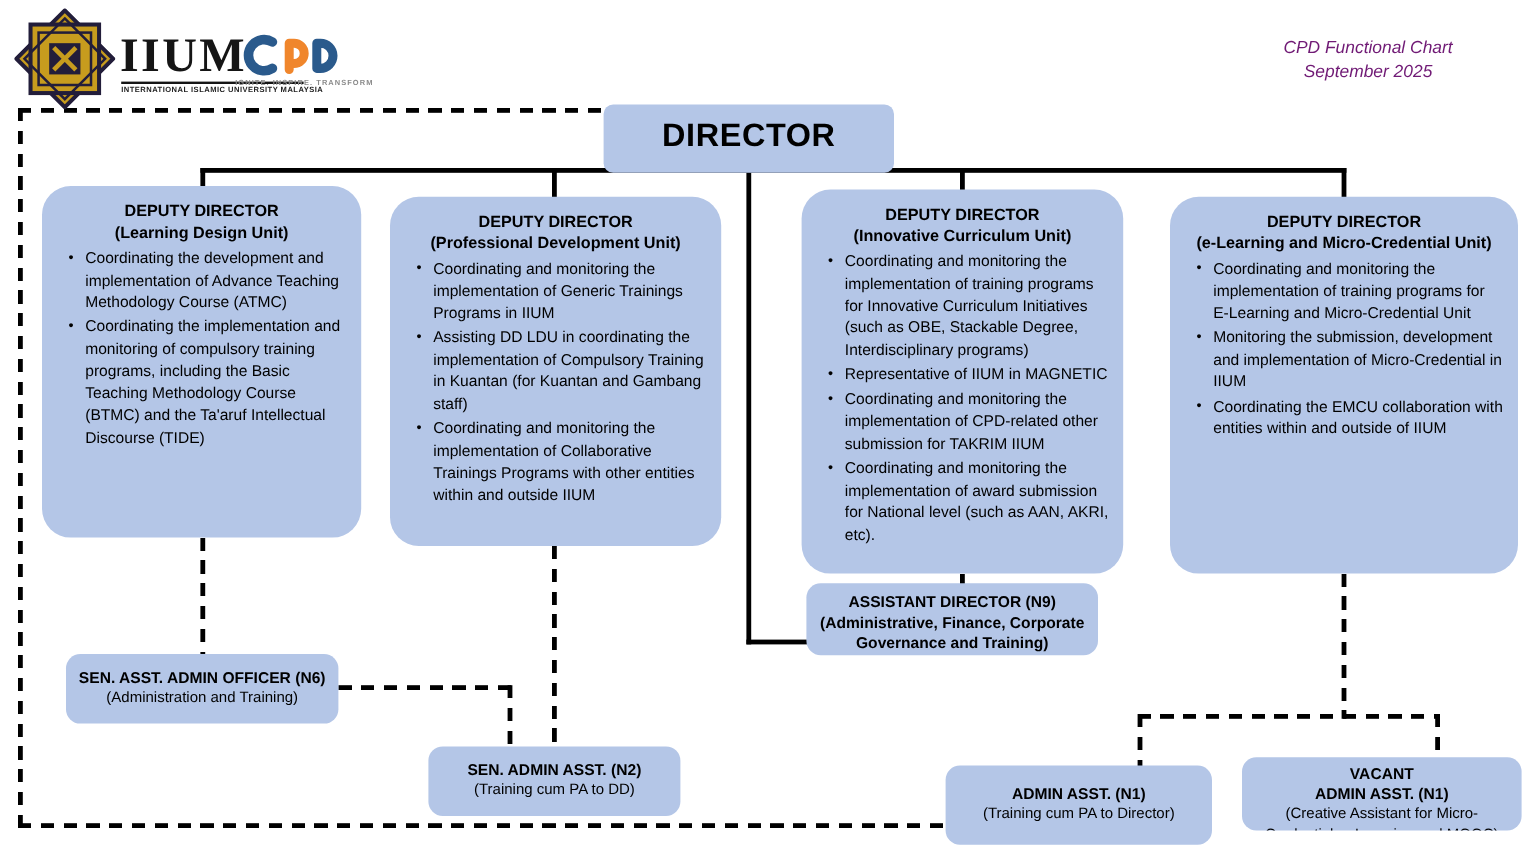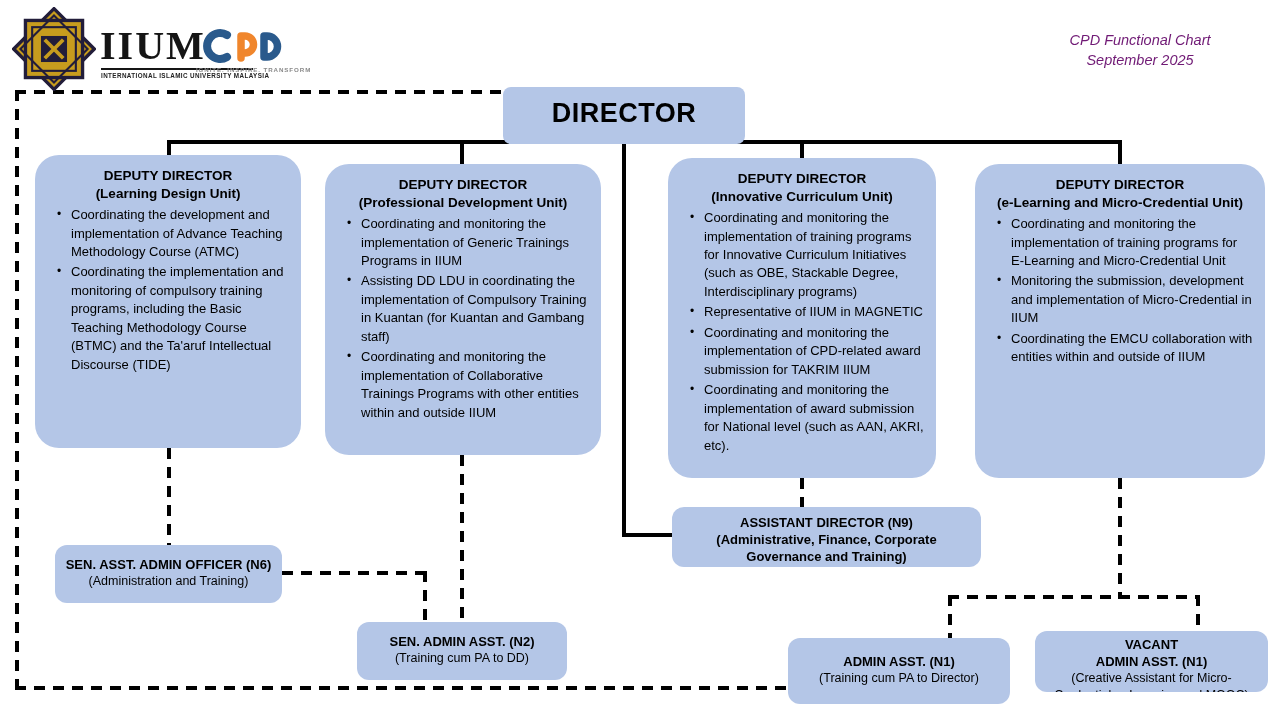--- a/index.html
+++ b/index.html
@@ -112,36 +112,36 @@
       <li>Coordinating and monitoring the implementation of Collaborative Trainings Programs with other entities within and outside IIUM</li>
     </ul>
   </div>
 
   <div class="node big" style="left:668px; top:158px; width:268px; height:320px;">
     <div class="node-title">DEPUTY DIRECTOR</div>
     <div class="node-unit">(Innovative Curriculum Unit)</div>
     <ul class="bullets">
       <li>Coordinating and monitoring the implementation of training programs for Innovative Curriculum Initiatives (such as OBE, Stackable Degree, Interdisciplinary programs)</li>
       <li>Representative of IIUM in MAGNETIC</li>
-      <li>Coordinating and monitoring the implementation of CPD-related award submission for TAKRIM IIUM</li>
+      <li>Coordinating and monitoring the implementation of CPD-related other submission for TAKRIM IIUM</li>
       <li>Coordinating and monitoring the implementation of award submission for National level (such as AAN, AKRI, etc).</li>
     </ul>
   </div>
 
   <div class="node big" style="left:975px; top:164px; width:290px; height:314px;">
     <div class="node-title">DEPUTY DIRECTOR</div>
     <div class="node-unit">(e-Learning and Micro-Credential Unit)</div>
     <ul class="bullets">
       <li>Coordinating and monitoring the implementation of training programs for E-Learning and Micro-Credential Unit</li>
       <li>Monitoring the submission, development and implementation of Micro-Credential in IIUM</li>
       <li>Coordinating the EMCU collaboration with entities within and outside of IIUM</li>
     </ul>
   </div>
 
-  <div class="node small" style="left:672px; top:507px; width:309px; height:60px;">
+  <div class="node small" style="left:672px; top:486px; width:243px; height:60px;">
     <div class="t">ASSISTANT DIRECTOR (N9)</div>
     <div class="s-bold">(Administrative, Finance, Corporate Governance and Training)</div>
   </div>
 
   <div class="node small" style="left:55px; top:545px; width:227px; height:58px;">
     <div class="t" style="padding-top:4px;">SEN. ASST. ADMIN OFFICER (N6)</div>
     <div class="s">(Administration and Training)</div>
   </div>
 
   <div class="node small" style="left:357px; top:622px; width:210px; height:58px;">

